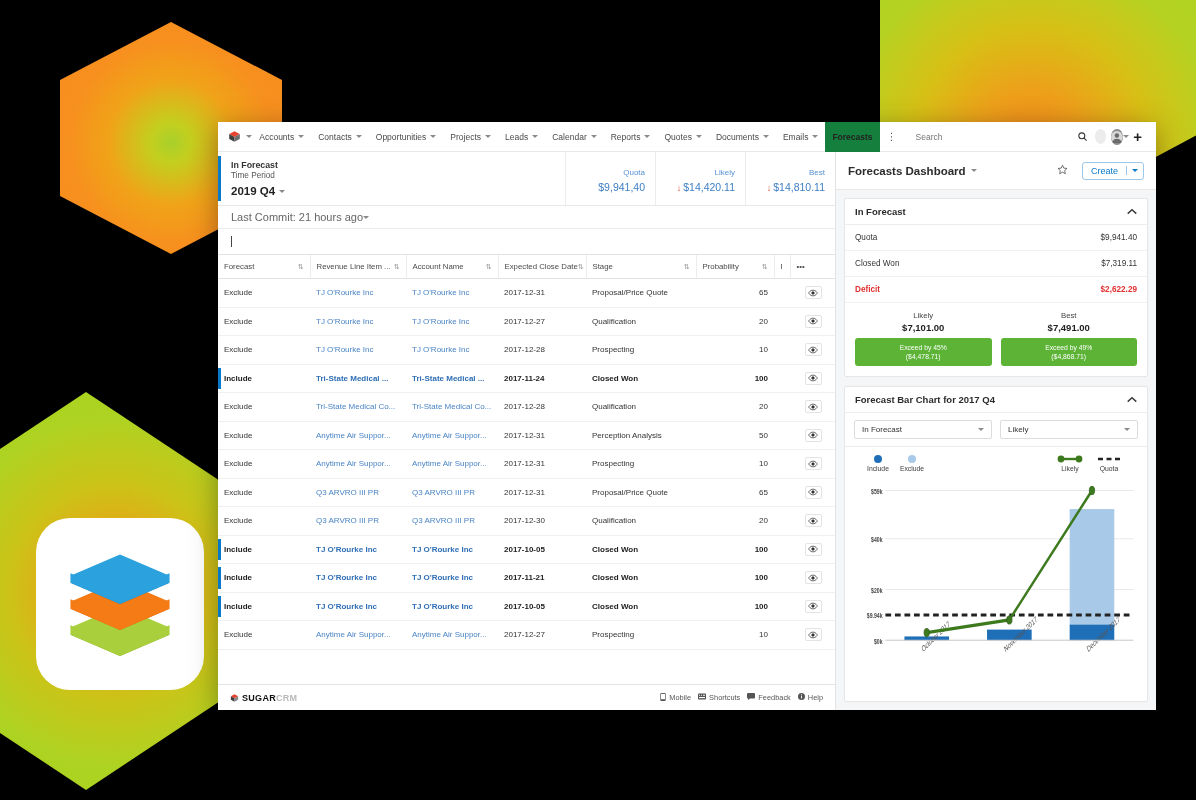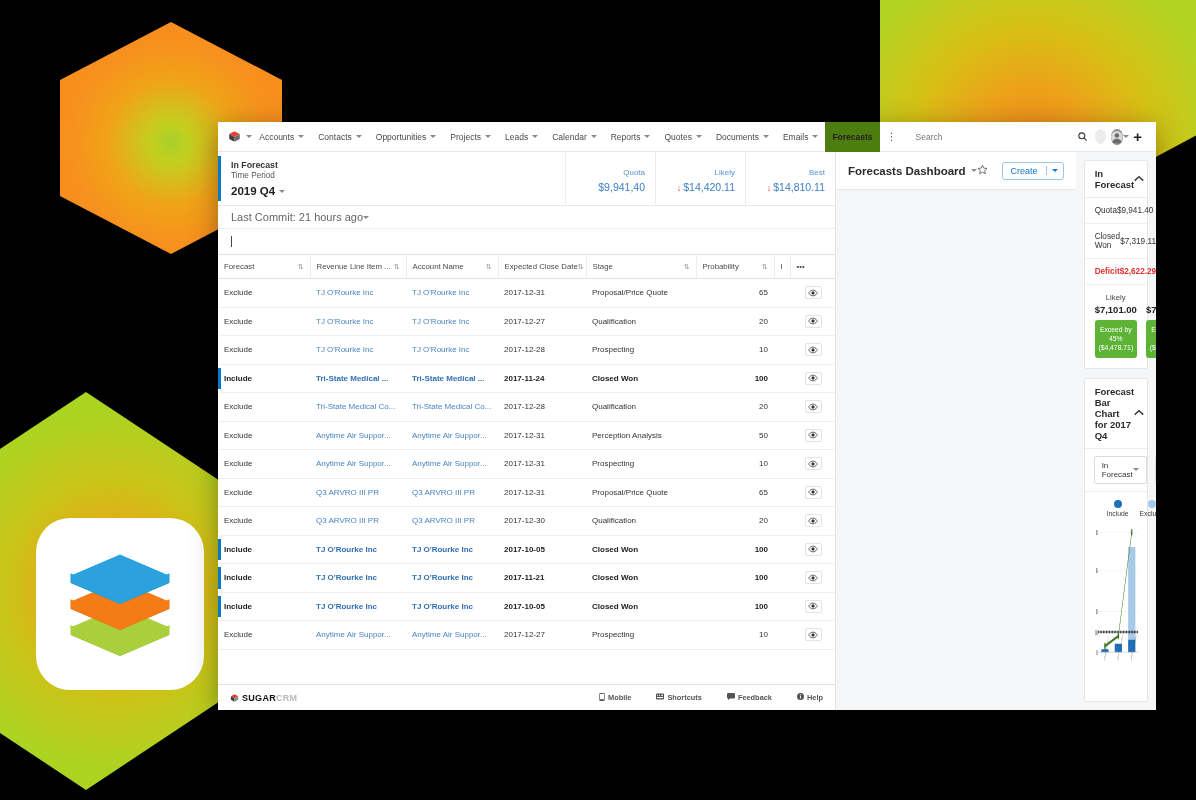--- a/index.html
+++ b/index.html
@@ -23,35 +23,35 @@
   
   .app { position:absolute; left:218px; top:122px; width:938px; height:588px;
          background:#fff; box-shadow:0 6px 26px rgba(0,0,0,.35); display:flex; flex-direction:column; }
 
   
   .navbar { height:30px; background:#fff; border-bottom:1px solid #e8e8e8; display:flex; align-items:center;
             padding:0 8px; font-size:8.5px; color:#4a4a4a; }
   .nav-logo { width:22px; height:18px; display:flex; align-items:center; justify-content:center; margin-right:4px; }
   .nav-logo svg{width:13px;height:13px;}
   .nav-item { padding:0 7px; display:flex; align-items:center; gap:4px; height:30px; white-space:nowrap; cursor:default; }
-  .nav-item.active { background:#4d7c0f; color:#222; font-weight:600; }
+  .nav-item.active { background:#15803d; color:#222; font-weight:600; }
   .caret { width:0;height:0;border-left:3px solid transparent;border-right:3px solid transparent;border-top:3.5px solid #8a8a8a; }
   .nav-kebab { padding:0 7px; letter-spacing:0; font-size:10px; color:#555; line-height:6px;}
   .nav-search { flex:1; display:flex; align-items:center; padding-left:12px; }
   .nav-search input { border:none; outline:none; font-size:8.5px; color:#b0b0b0; font-family:inherit; width:160px; background:transparent;}
   .nav-icon { width:20px;height:20px;display:flex;align-items:center;justify-content:center;color:#3a3a3a;}
   .nav-avatar-blank { width:15px;height:15px;border-radius:50%;background:#ececec;margin:0 5px;}
   .nav-avatar { width:16px;height:16px;border-radius:50%;background:#8c8c8c;overflow:hidden;display:flex;align-items:flex-end;justify-content:center;}
   .nav-avatar svg{width:16px;height:16px;}
   .plus { font-size:15px;color:#222;font-weight:700;line-height:1;margin:0 6px 0 4px;}
 
   
   .body-row { flex:1; display:flex; min-height:0; }
   .left-pane { width:618px; border-right:1px solid #e3e3e3; display:flex; flex-direction:column; min-width:0; background:#fff;}
-  .right-pane { flex:1; display:flex; background:#f5f6f7; min-width:0;}
+  .right-pane { flex:1; display:flex; flex-direction:column; background:#f5f6f7; min-width:0;}
 
   
   .rec-header { height:38px; display:flex; align-items:center; padding:0 14px; border-bottom:1px solid #e8e8e8; background:#fff;}
   .rec-name { font-size:12px; font-weight:700; color:#2b2b2b; }
   .rec-actions { margin-left:auto; display:flex; align-items:center; gap:6px; }
   .btn-ghost { font-size:8.5px; color:#555; padding:4px 8px; border-radius:3px; }
   .btn-commit { display:flex; align-items:center; background:#0679c8; color:#fff; font-size:9px; border-radius:3px; overflow:hidden; }
   .btn-commit .lbl { padding:5px 10px 5px 8px; display:flex; align-items:center; gap:4px;}
   .btn-commit .dot { width:6px;height:6px;border-radius:50%;border:1.4px solid #fff; }
   .btn-commit .split { border-left:1px solid rgba(255,255,255,.45); padding:5px 7px; display:flex;align-items:center;}
@@ -89,21 +89,21 @@
   td.num { text-align:right; }
   td.eye { text-align:center; color:#444; }
   .eye-btn { display:inline-flex; align-items:center; justify-content:center; width:17px;height:13px; border:1px solid #e3e3e3; border-radius:2px; background:#fff;}
   .eye-btn svg{width:10px;height:10px;}
 
   
   .footer { height:26px; border-top:1px solid #e3e3e3; background:#fff; display:flex; align-items:center; padding:0 12px; }
   .sugar { display:flex; align-items:center; gap:3px; }
   .sugar .word { font-size:9px; font-weight:800; letter-spacing:.3px; color:#111; }
   .sugar .word span { color:#b9b9b9; }
-  .foot-links { margin-left:auto; display:flex; gap:25px; font-size:7.4px; color:#555;font-weight:bold; }
+  .foot-links { margin-left:auto; display:flex; gap:7px; font-size:7.4px; color:#555; }
   .foot-links div { display:flex; align-items:center; gap:3px; }
 
   
   .dash-header { height:38px; background:#fff; border-bottom:1px solid #e8e8e8; display:flex; align-items:center; padding:0 12px; }
   .dash-title { font-size:11.5px; font-weight:700; color:#2b2b2b; display:flex; align-items:center; gap:5px;}
   .dash-star { margin-left:auto; color:#555; font-size:10px; }
   .btn-create { margin-left:14px; display:flex; align-items:center; border:1px solid #9dc6e8; border-radius:3px; overflow:hidden;}
   .btn-create .lbl { color:#0679c8; font-size:9px; padding:3px 8px; }
   .btn-create .split { border-left:1px solid #9dc6e8; padding:3px 5px; display:flex; align-items:center;}
   .caret-b { width:0;height:0;border-left:3px solid transparent;border-right:3px solid transparent;border-top:3.5px solid #0679c8;}

